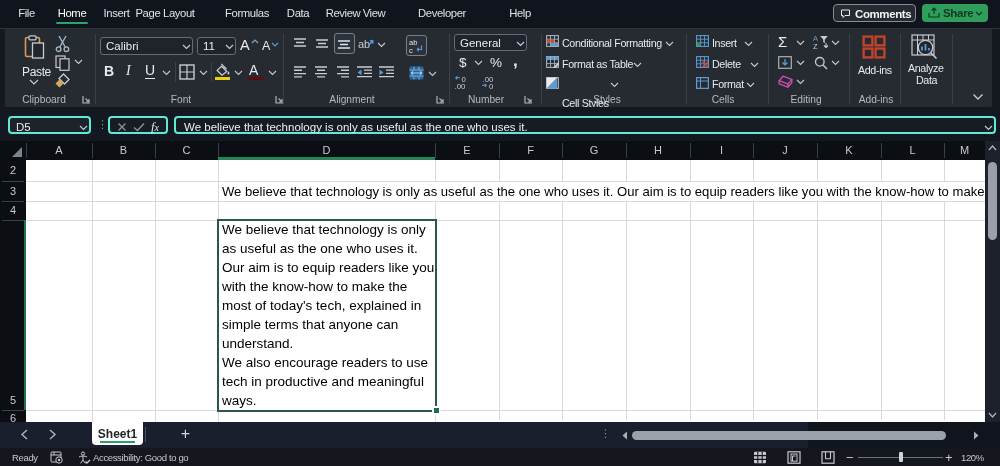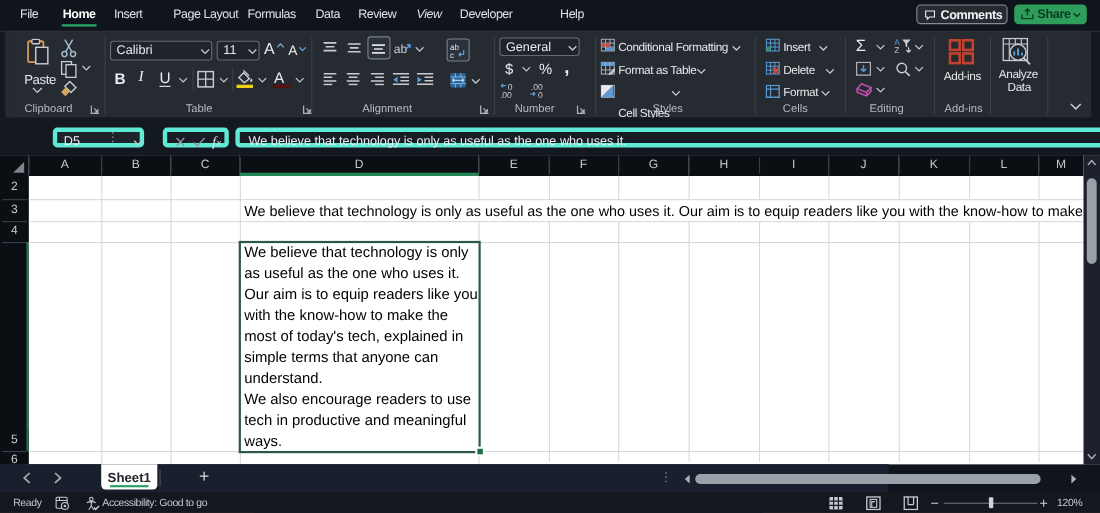--- a/index.html
+++ b/index.html
@@ -11,45 +11,45 @@
   .mi { position:absolute; top:7px; font-size:11.3px; color:#dde1e6; white-space:nowrap; transform:translateX(-50%); letter-spacing:-0.4px;}
   
   #ribbon { position:absolute; left:0; top:28px; width:1000px; height:79px; background:#262a31; border-top:1px solid #2d3138; }
   .sep { position:absolute; width:1px; background:#3a4049; }
   .glabel { position:absolute; font-size:10.2px; color:#b6bac0; transform:translateX(-50%); white-space:nowrap; }
   .launch { position:absolute; width:9px; height:9px; }
   .combo { position:absolute; border:1px solid #666c75; border-radius:3px; background:#1f242c; color:#e9ebee; font-size:11.5px; }
   .btxt { position:absolute; font-size:10.7px; letter-spacing:-0.35px; color:#e6e8eb; white-space:nowrap; }
   
   #fbar { position:absolute; left:0; top:107px; width:1000px; height:34px; background:#141821; }
-  .fbox { position:absolute; border:4px solid #5eead4; border-radius:4px; background:#1d222b;margin-left:40px; }
+  .fbox { position:absolute; border:2px solid #5eead4; border-radius:4px; background:#1d222b; }
   
   #grid { position:absolute; left:0; top:141px; width:1000px; height:281px; background:#fff; }
   .gl { position:absolute; background:#d9d9d9; }
   .colhead { position:absolute; top:0; height:19px; background:#0b0e13; color:#c6cad0; font-size:11px; text-align:center; line-height:19px; }
   .rowhead { position:absolute; left:0; width:26px; background:#0b0e13; color:#c6cad0; font-size:11px; text-align:center; }
   
   #tabbar { position:absolute; left:0; top:422px; width:808px; height:26px; background:#191f2c; }
   
   #statusbar { position:absolute; left:0; top:448px; width:1000px; height:18px; background:#14171d; color:#c6cad0; font-size:9.5px; letter-spacing:-0.35px;padding-left:16px; }
   svg { display:block; }
 </style>
 </head>
 <body>
 <div id="page">
 
   <div id="menubar">
     <div class="mi" style="left:26.5px;">File</div>
-    <div class="mi" style="left:72px; color:#fff; font-weight:bold;">Home</div>
+    <div class="mi" style="left:72px; color:#fff; font-weight:normal;">Home</div>
     <div class="mi" style="left:116.5px;">Insert</div>
-    <div class="mi" style="left:187px;">Page Layout</div>
+    <div class="mi" style="left:165px;">Page Layout</div>
     <div class="mi" style="left:247px;">Formulas</div>
     <div class="mi" style="left:298px;">Data</div>
     <div class="mi" style="left:343px;">Review</div>
-    <div class="mi" style="left:390px;font-style:italic;">View</div>
+    <div class="mi" style="left:374px;">View</div>
     <div class="mi" style="left:442px;">Developer</div>
     <div class="mi" style="left:495px;margin-left:25px;">Help</div>
     <div class="abs" style="left:56px; top:21.5px; width:32px; height:2.5px; background:#2aa56a; border-radius:1px;"></div>
 
     <div class="abs" style="left:833px; top:4px; width:83px; height:17.5px; border:1px solid #878d94; border-radius:4px; background:#262b32;">
       <svg width="11" height="10" style="position:absolute; left:6px; top:3.5px;" viewBox="0 0 11 10">
         <path d="M1.5 1 h8 v5.5 h-4.5 l-2 2 v-2 h-1.5 z" fill="none" stroke="#e8eaec" stroke-width="1"></path>
       </svg>
       <div class="abs" style="left:21px; top:3px; font-size:11.5px; letter-spacing:-0.4px; color:#f2f3f5; font-weight:bold;">Comments</div>
     </div>
@@ -74,21 +74,21 @@
     <div class="sep" style="left:283px; top:5px; height:70px;"></div>
     <div class="sep" style="left:449px; top:5px; height:70px;"></div>
     <div class="sep" style="left:541px; top:5px; height:70px;"></div>
     <div class="sep" style="left:686px; top:5px; height:70px;"></div>
     <div class="sep" style="left:768px; top:5px; height:70px;"></div>
     <div class="sep" style="left:849px; top:5px; height:70px;"></div>
     <div class="sep" style="left:900px; top:5px; height:70px;"></div>
     <div class="sep" style="left:952px; top:5px; height:70px;"></div>
 
     <div class="glabel" style="left:44px; top:65px;">Clipboard</div>
-    <div class="glabel" style="left:181px; top:65px;">Table</div>
+    <div class="glabel" style="left:181px; top:65px;">Font</div>
     <div class="glabel" style="left:352px; top:65px;">Alignment</div>
     <div class="glabel" style="left:486px; top:65px;">Number</div>
     <div class="glabel" style="left:607px; top:65px;">Styles</div>
     <div class="glabel" style="left:723px; top:65px;">Cells</div>
     <div class="glabel" style="left:806px; top:65px;">Editing</div>
     <div class="glabel" style="left:876px; top:65px;">Add-ins</div>
 
     <svg class="launch" style="left:82px; top:66px;" viewBox="0 0 9 9">
         <path d="M1 1 v7 h7" fill="none" stroke="#aeb3ba" stroke-width="1.2"></path>
         <path d="M3.5 3.5 L7 7 M7 4 v3 h-3" fill="none" stroke="#aeb3ba" stroke-width="1.1"></path>

